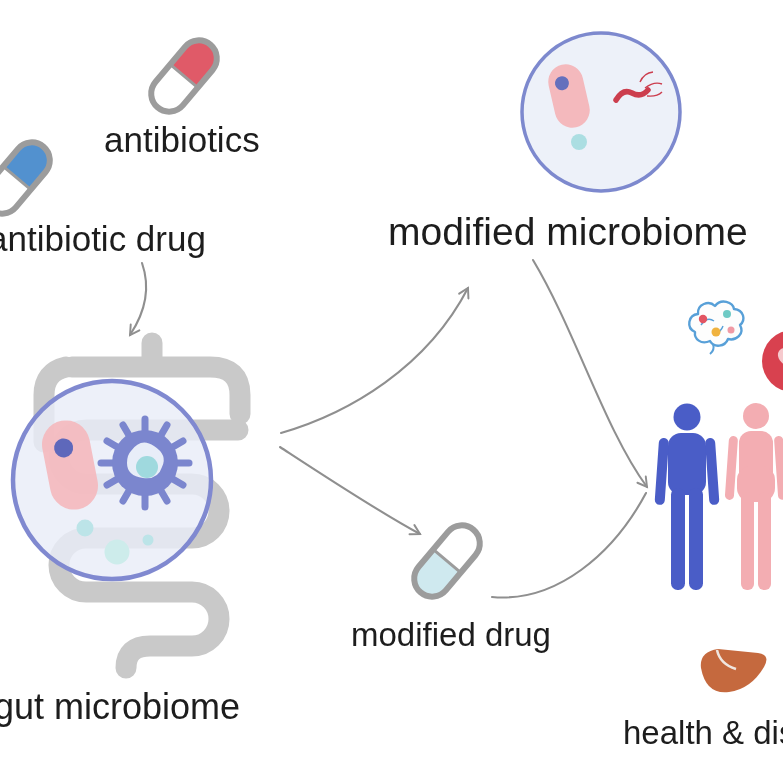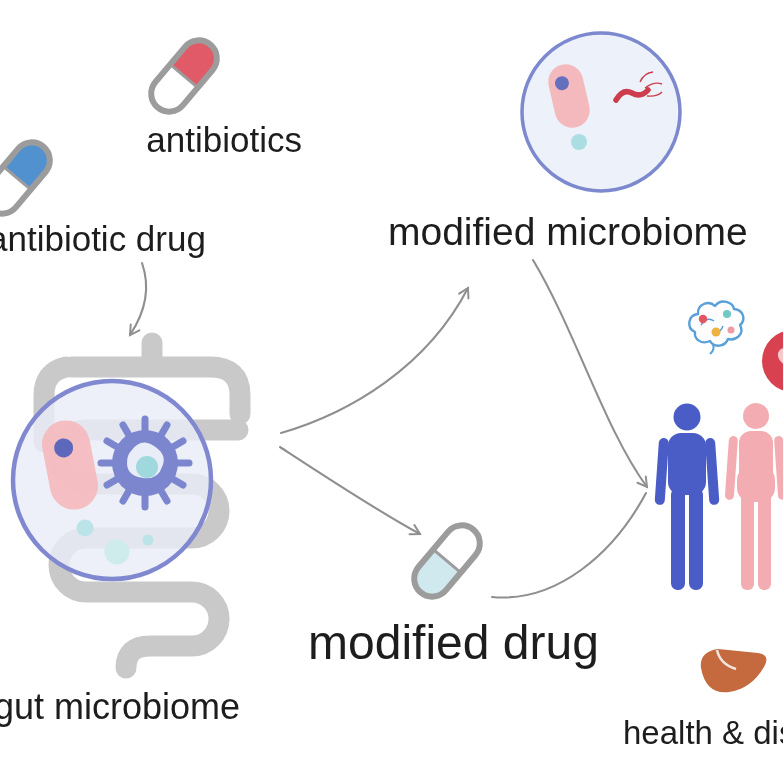--- a/index.html
+++ b/index.html
@@ -3,25 +3,25 @@
 <meta charset="utf-8">
 <style>
   html,body { margin:0; padding:0; background:#ffffff; }
   .canvas {
     position:relative; width:783px; height:783px;
     background:#ffffff; overflow:hidden;
     font-family:"Liberation Sans", sans-serif;
   }
   .layer { position:absolute; left:0; top:0; }
   .label { position:absolute; color:#1d1d1d; white-space:nowrap; line-height:1.1; }
-  .lbl-antibiotics     { left:112px; top:121px; width:190px; text-align:right; font-size:35px; }
+  .lbl-antibiotics     { left:104px; top:121px; width:190px; text-align:left; font-size:35px; }
   .lbl-antibiotic-drug { left:-12px; top:220px; font-size:35px; }
   .lbl-disrupted       { left:388px; top:211px; font-size:39px; }
   .lbl-gut             { left:-6px;  top:687px; font-size:36px; }
-  .lbl-modified        { left:308px; top:617px; width:286px; text-align:center; font-size:48px; }
+  .lbl-modified        { left:308px; top:617px; width:286px; text-align:center; font-size:33px; }
   .lbl-health          { left:623px; top:715px; font-size:33px; }
 </style>
 </head>
 <body>
 
 <div class="canvas">
 
   <svg class="layer" width="783" height="783" viewBox="0 0 783 783">
     <defs>
       <marker id="ah" viewBox="0 0 10 10" refX="8" refY="5" markerWidth="13" markerHeight="13" orient="auto" markerUnits="userSpaceOnUse">

